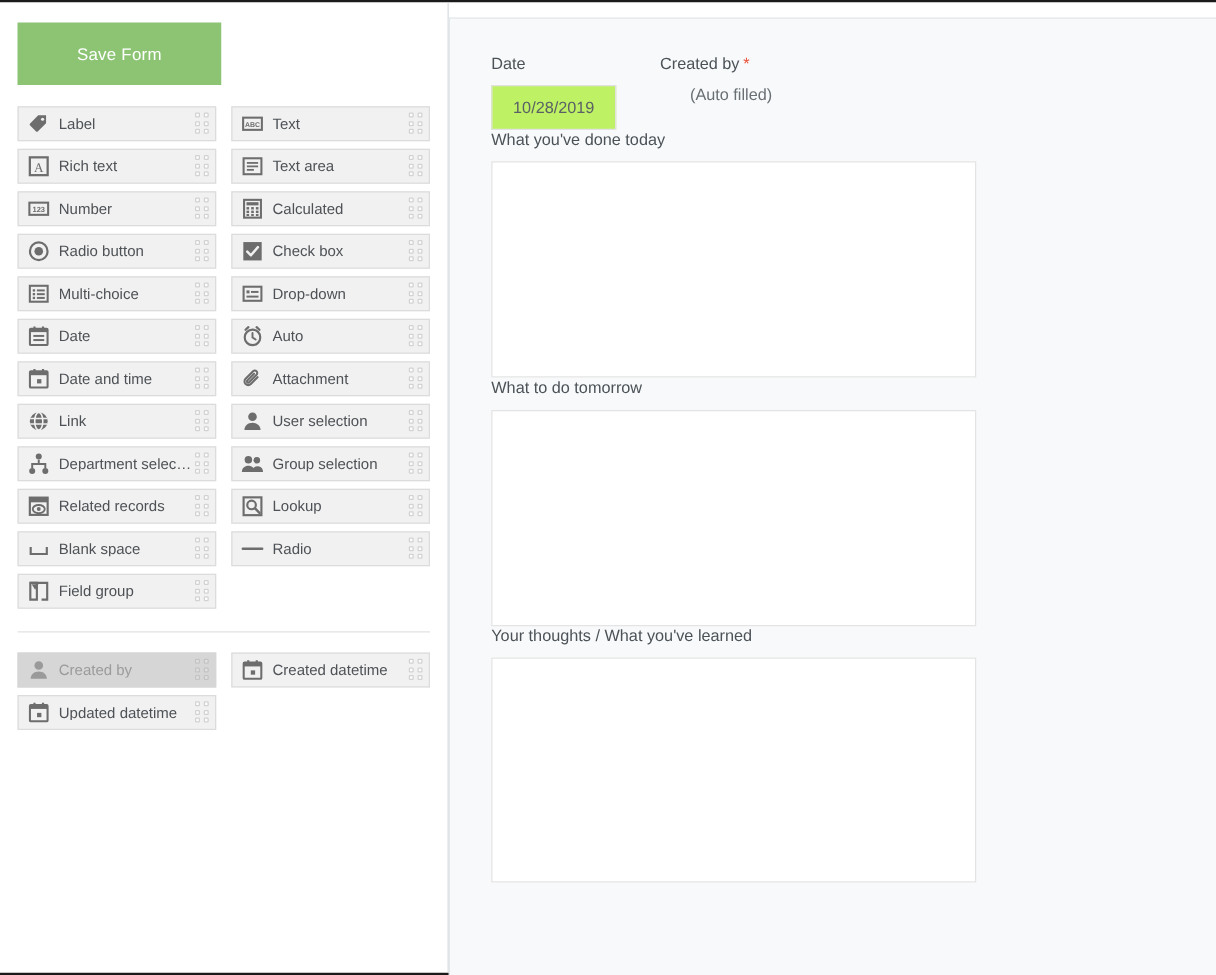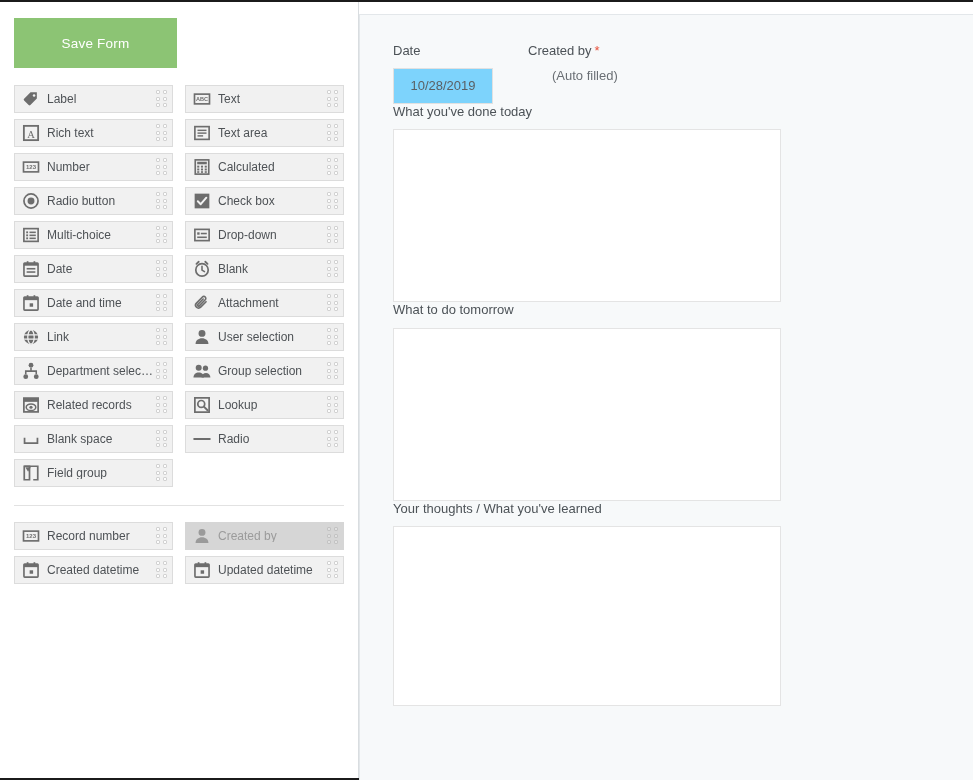--- a/index.html
+++ b/index.html
@@ -158,21 +158,21 @@
     margin-bottom: 9px;
     line-height: 1.2;
     display: block;
   }
   .req-star { color: #e8503a; font-size: 13px; margin-left: 3px; }
 
   .date-col { width: 118px; margin-right: 17px; }
   .date-input {
     width: 100px;
     height: 36px;
-    background: #7dd3fc;
+    background: #bef264;
     border: 1px solid #e1e1e1;
     font-size: 13px;
     color: #5a6065;
     text-align: center;
     font-family: "Liberation Sans", sans-serif;
     padding: 0 4px;
   }
 
   .autofill-text {
     font-size: 13px;
@@ -425,21 +425,21 @@
           </span>
         </div>
         <div class="field-item">
           <span class="fi-icon">
             <svg width="18" height="18" viewBox="0 0 24 24">
               <circle cx="12" cy="13.2" r="8.3" fill="none" stroke="currentColor" stroke-width="2.3"></circle>
               <path d="M12 8.4v5l3.3 2.1" fill="none" stroke="currentColor" stroke-width="2.1" stroke-linecap="round"></path>
               <path d="M4.6 5.1 7.6 2.3M19.4 5.1 16.4 2.3" stroke="currentColor" stroke-width="2.4" stroke-linecap="round"></path>
             </svg>
           </span>
-          <span class="fi-label">Blank</span>
+          <span class="fi-label">Auto</span>
           <span class="fi-handle">
             <i></i>
             <i></i>
             <i></i>
             <i></i>
             <i></i>
             <i></i>
           </span>
         </div>
         <div class="field-item">
@@ -638,37 +638,20 @@
             <i></i>
             <i></i>
             <i></i>
           </span>
         </div>
       </div>
 
     <div class="palette-divider"></div>
 
     <div class="palette-grid" id="system-grid" style="margin-top:0">
-        <div class="field-item">
-          <span class="fi-icon">
-            <svg width="18" height="18" viewBox="0 0 24 24">
-              <rect x="2" y="5.5" width="20" height="13" fill="none" stroke="currentColor" stroke-width="2.2"></rect>
-              <text x="12" y="15.2" font-size="8" font-family="Liberation Sans, sans-serif" font-weight="bold" text-anchor="middle" fill="currentColor">123</text>
-            </svg>
-          </span>
-          <span class="fi-label">Record number</span>
-          <span class="fi-handle">
-            <i></i>
-            <i></i>
-            <i></i>
-            <i></i>
-            <i></i>
-            <i></i>
-          </span>
-        </div>
         <div class="field-item disabled">
           <span class="fi-icon">
             <svg width="18" height="18" viewBox="0 0 24 24" fill="currentColor">
               <circle cx="12" cy="7.2" r="4.6"></circle>
               <path d="M3.4 21.4c0-4.8 3.9-7.7 8.6-7.7s8.6 2.9 8.6 7.7z"></path>
             </svg>
           </span>
           <span class="fi-label">Created by</span>
           <span class="fi-handle">
             <i></i>

